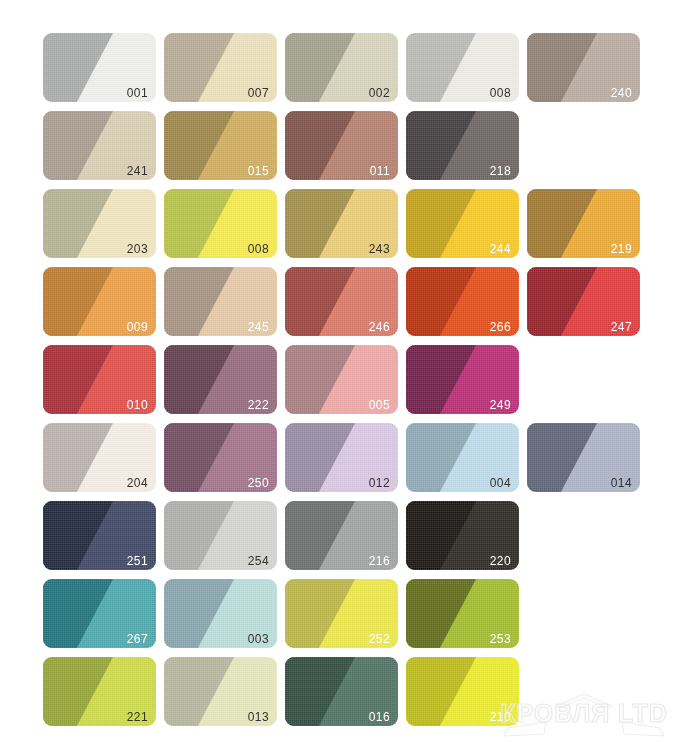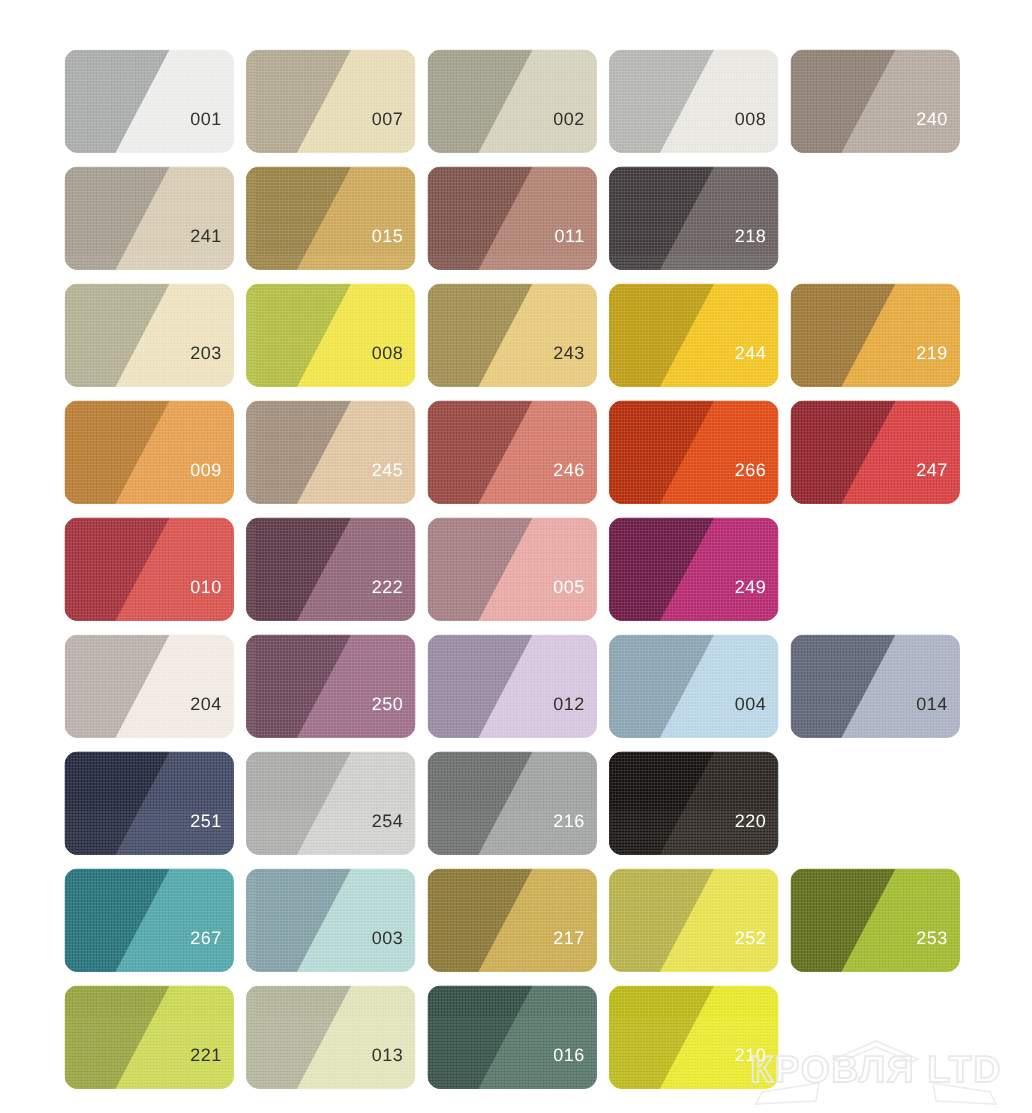--- a/index.html
+++ b/index.html
@@ -72,21 +72,21 @@
         rgba(255,255,255,.55) 0px, rgba(255,255,255,.55) 1px,
         rgba(0,0,0,.05) 1px, rgba(0,0,0,.05) 2px),
       repeating-linear-gradient(90deg,
         rgba(255,255,255,.45) 0px, rgba(255,255,255,.45) 1px,
         rgba(0,0,0,.06) 1px, rgba(0,0,0,.06) 2px);
   }
 
   .swatch .swatch-code {
     position: absolute;
     right: 8px;
-    bottom: 17px;
+    bottom: 3px;
     font-family: "Liberation Sans", sans-serif;
     font-size: 12px;
     letter-spacing: .4px;
     line-height: 1;
     color: #33312c;
   }
   .swatch.on-dark .swatch-code {
     color: #ffffff;
     text-align: center;
   }
@@ -342,26 +342,20 @@
           <div class="fabric-texture"></div>
           <div class="swatch-code">267</div>
         </div>
         <div class="swatch">
           <div class="tone-light" style="background: rgb(185, 220, 217);"></div>
           <div class="tone-dark" style="background: rgb(134, 163, 170);"></div>
           <div class="fabric-texture"></div>
           <div class="swatch-code">003</div>
         </div>
         <div class="swatch on-dark">
-          <div class="tone-light" style="background: rgb(205, 173, 80);"></div>
-          <div class="tone-dark" style="background: rgb(139, 118, 51);"></div>
-          <div class="fabric-texture"></div>
-          <div class="swatch-code">217</div>
-        </div>
-        <div class="swatch on-dark">
           <div class="tone-light" style="background: rgb(234, 229, 82);"></div>
           <div class="tone-dark" style="background: rgb(186, 180, 77);"></div>
           <div class="fabric-texture"></div>
           <div class="swatch-code">252</div>
         </div>
         <div class="swatch on-dark">
           <div class="tone-light" style="background: rgb(160, 187, 44);"></div>
           <div class="tone-dark" style="background: rgb(94, 107, 24);"></div>
           <div class="fabric-texture"></div>
           <div class="swatch-code">253</div>

